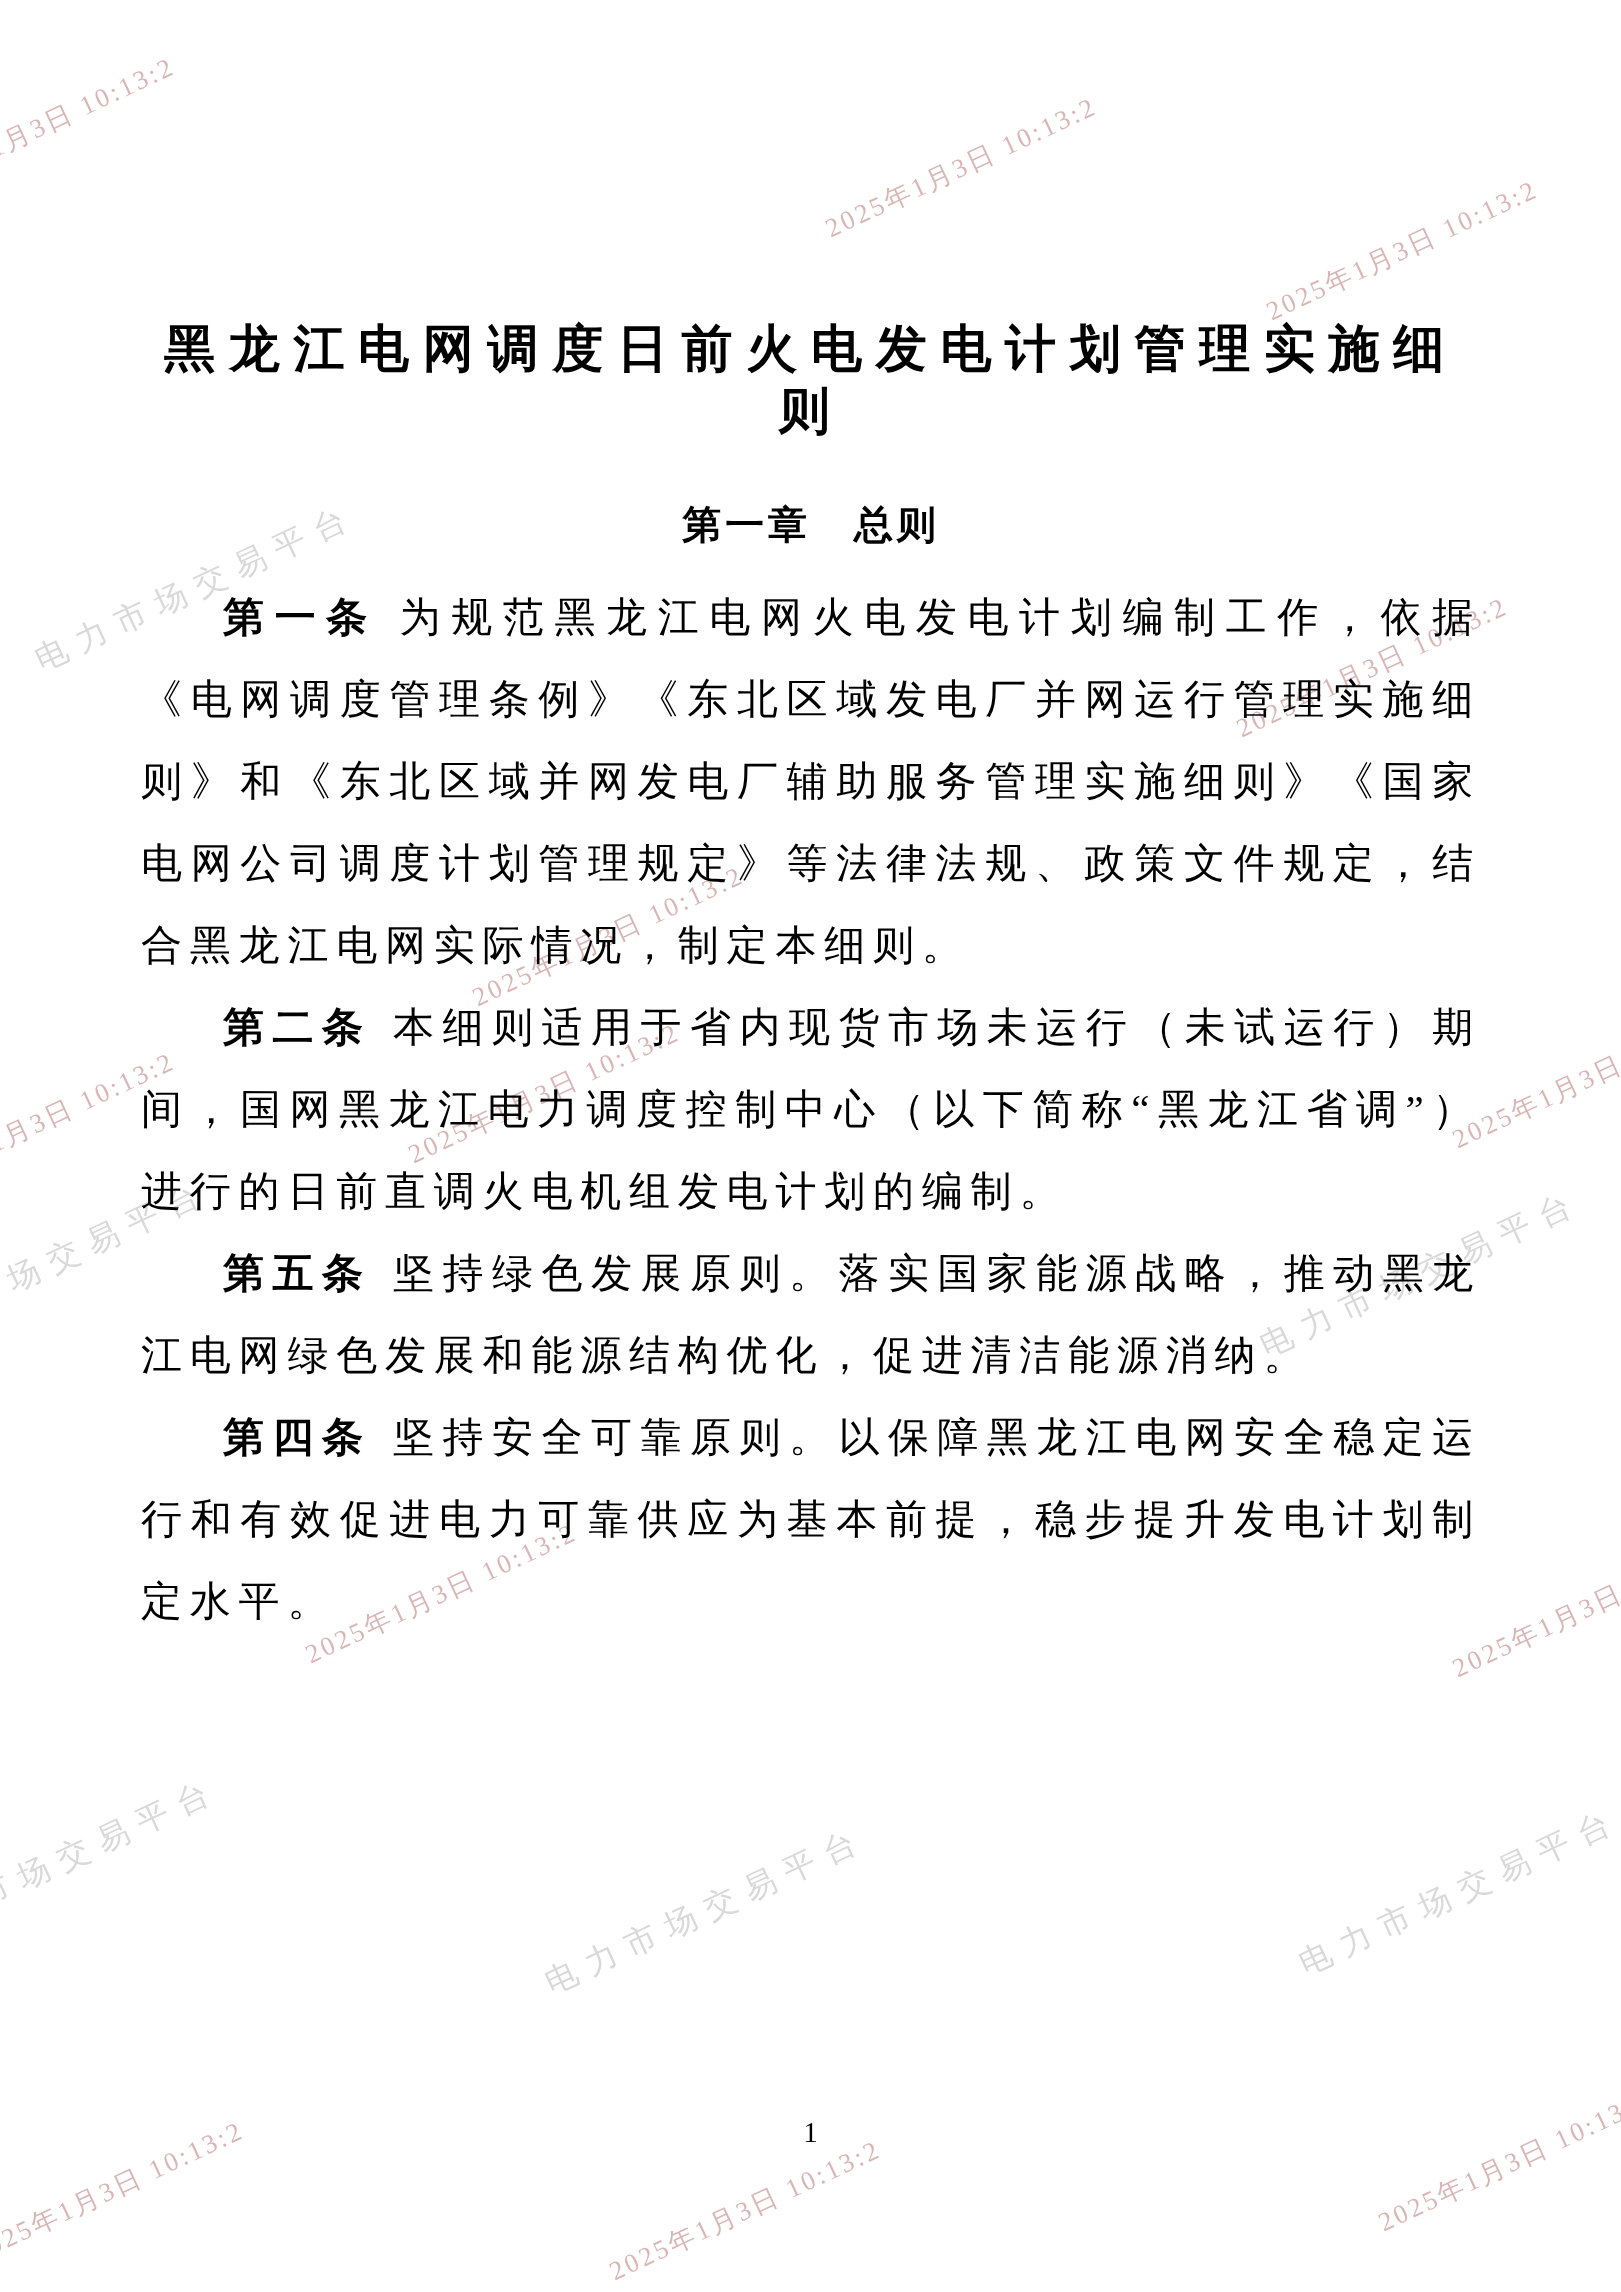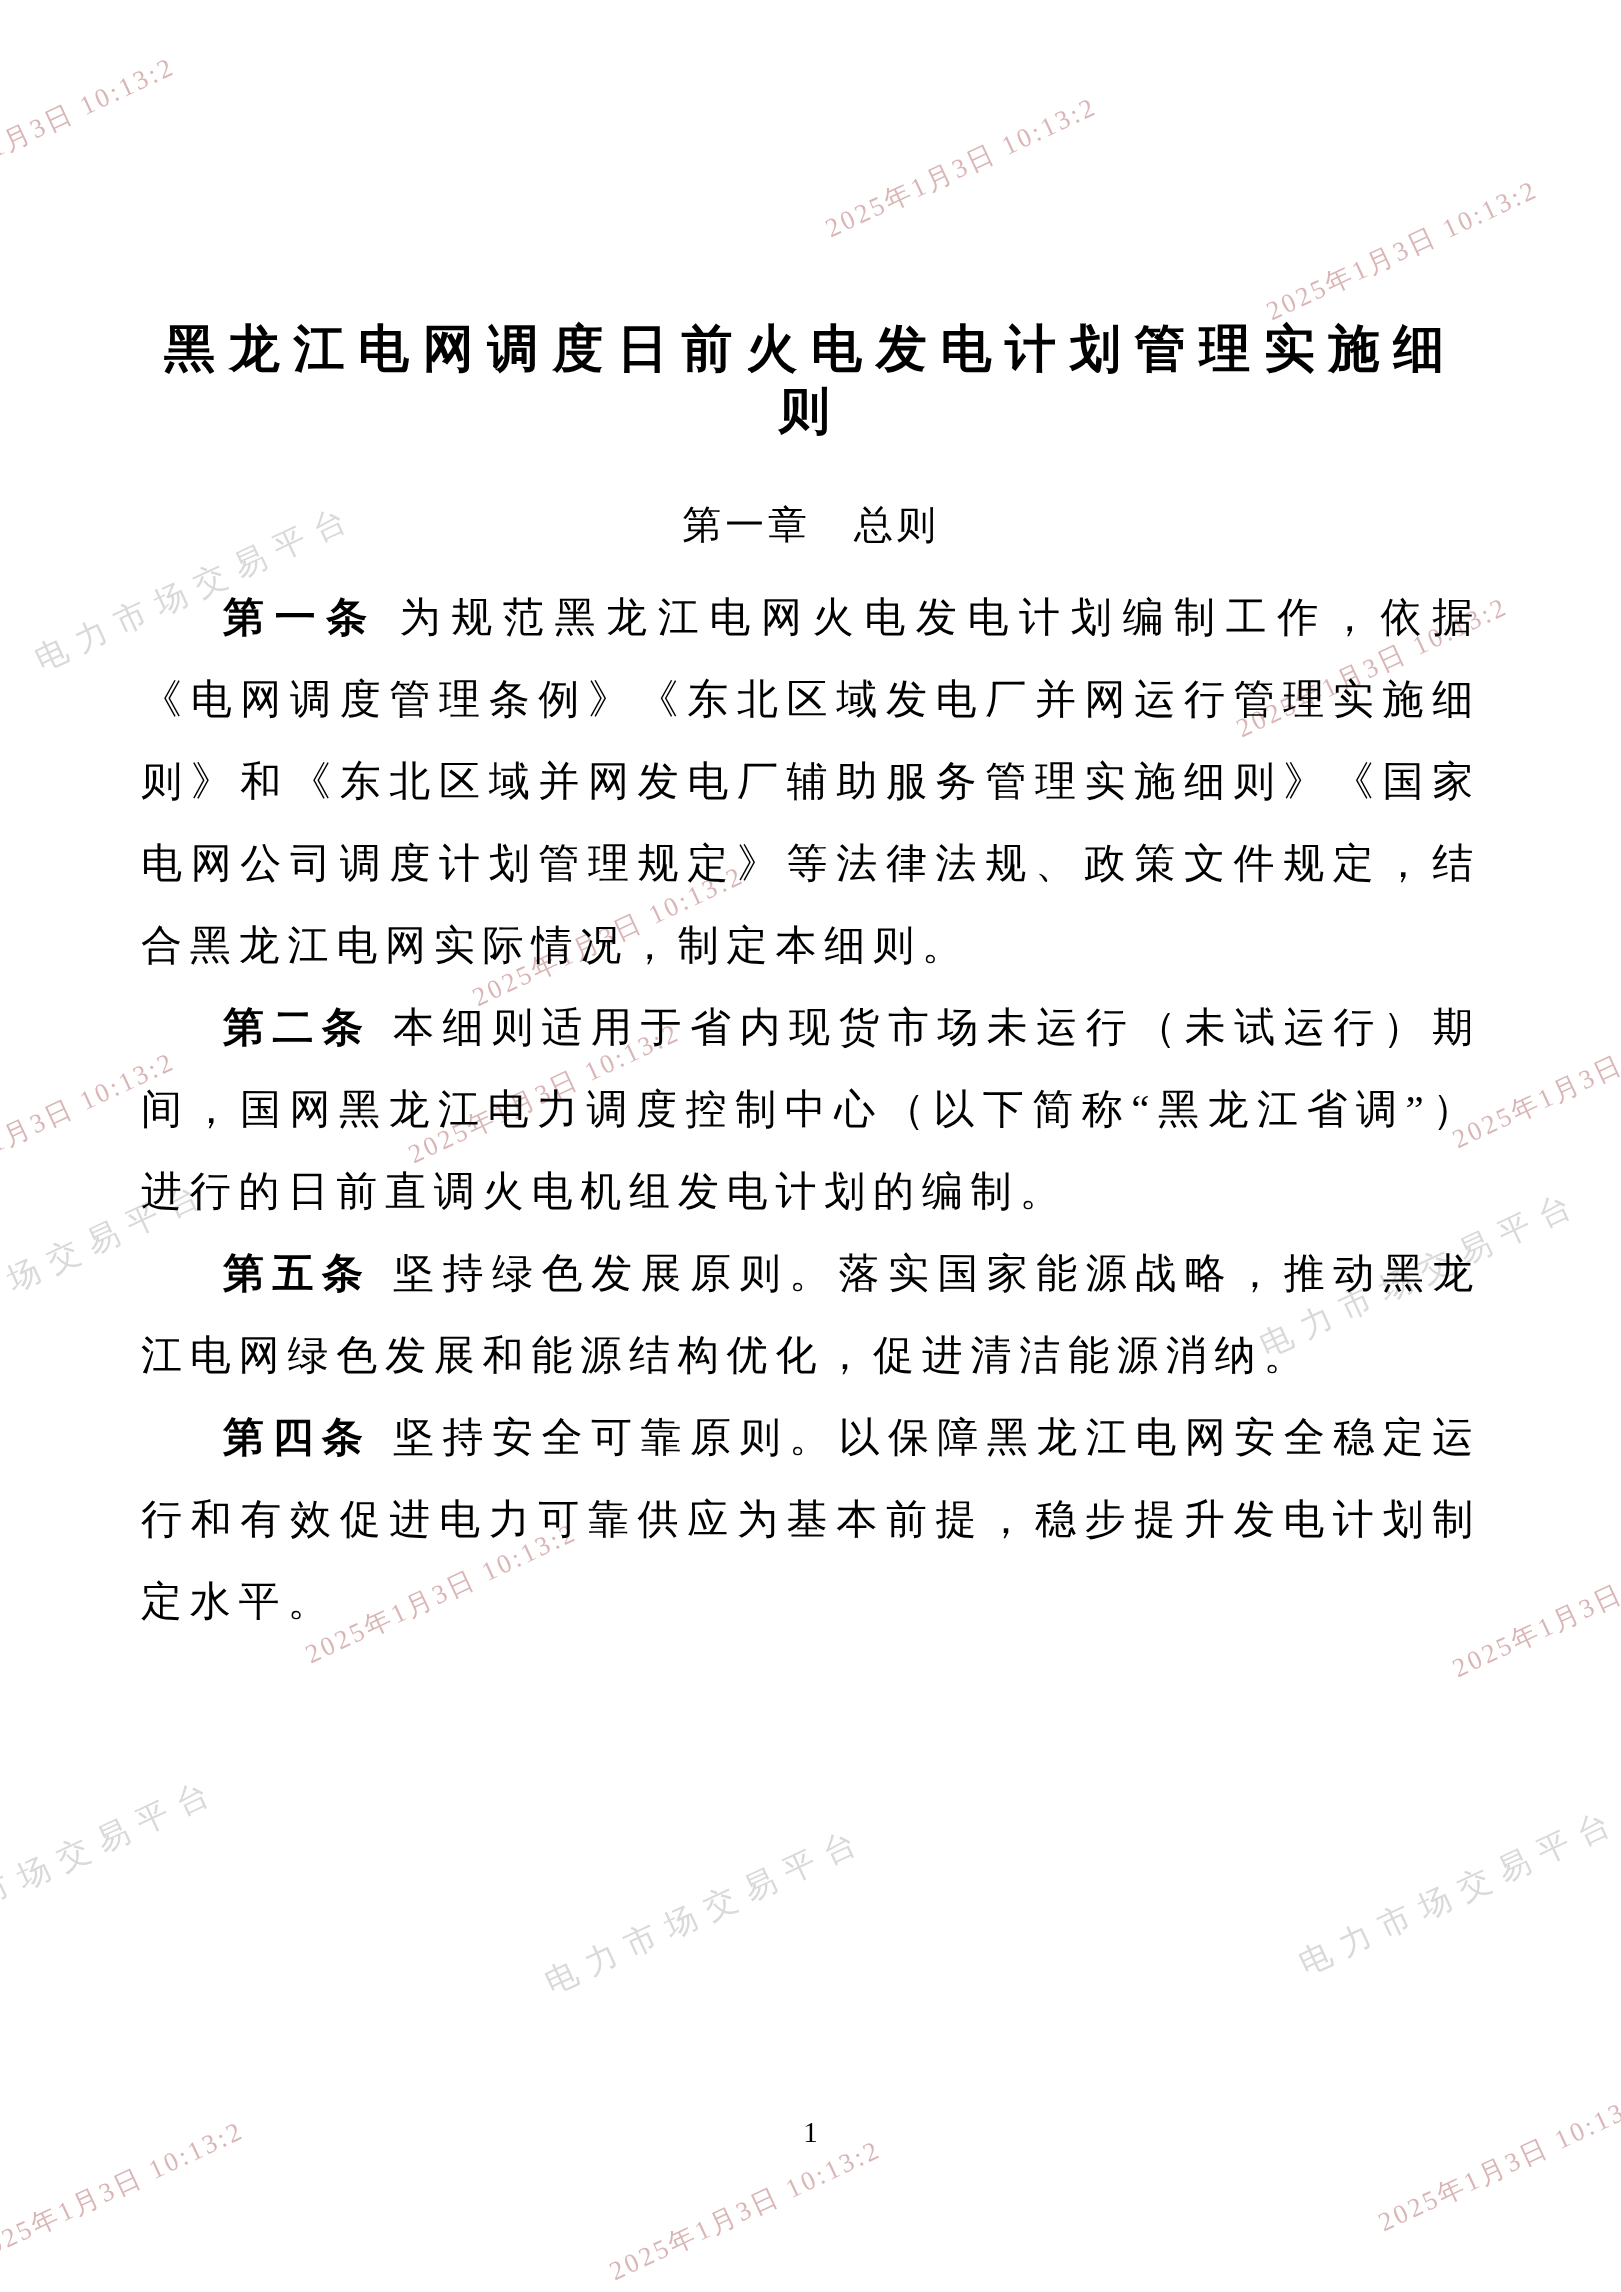--- a/index.html
+++ b/index.html
@@ -31,21 +31,21 @@
     text-align:center;
     font-size:51px;
     font-weight:700;
     line-height:62px;
     letter-spacing:13.7px;
   }
   .doc-body{margin:0;}
   .chapter-heading{
     text-align:center;
     font-family:"Liberation Sans","DejaVu Sans",sans-serif;
-    font-weight:400;
+    font-weight:700;
     font-size:39px;
     line-height:82px;
     letter-spacing:3.9px;
   }
   .doc-body > .chapter-heading:first-child{margin:42px 0 9.8px 0;}
   .para{
     margin:0;
     font-size:41px;
     line-height:82px;
     letter-spacing:7.8px;

